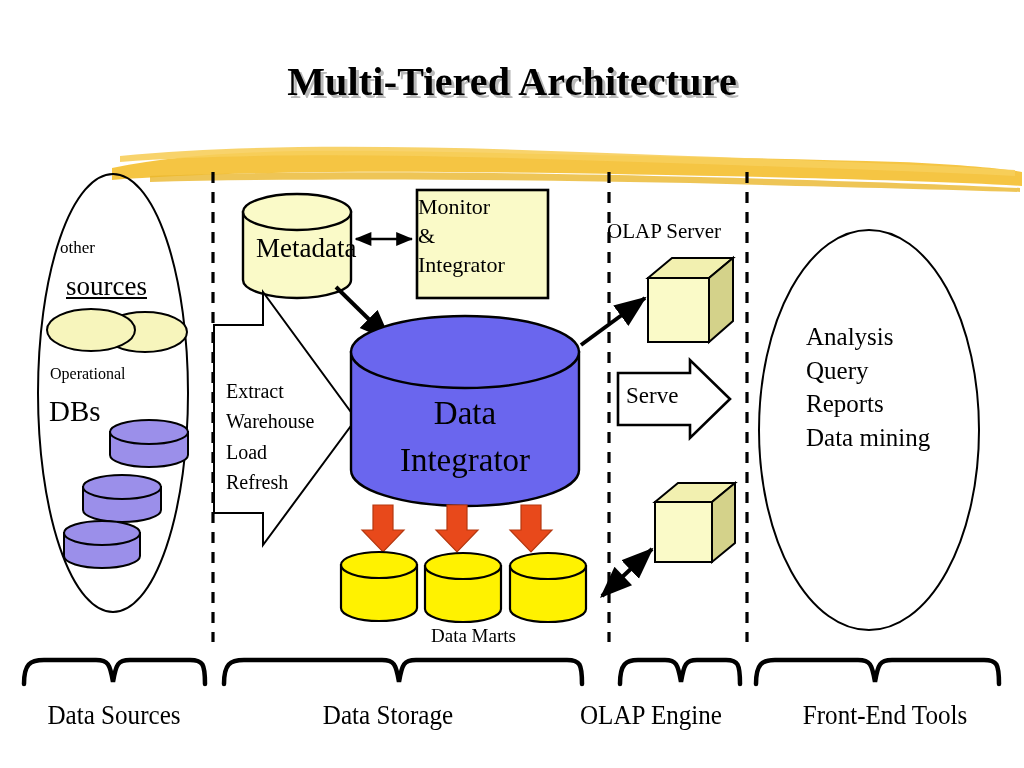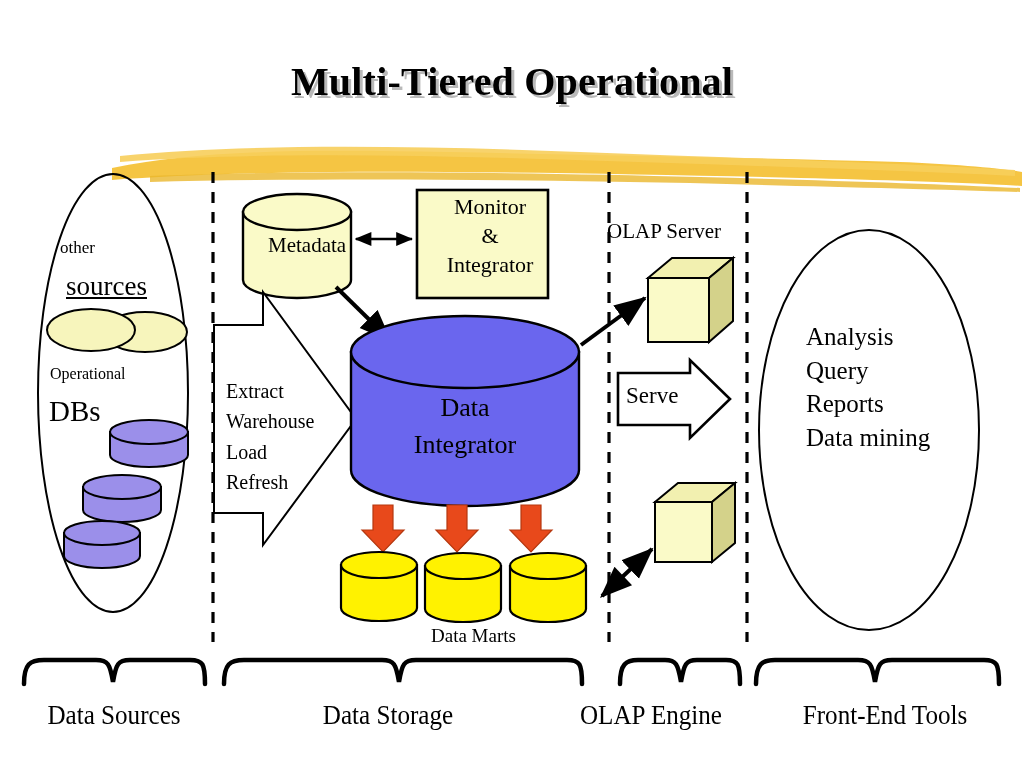--- a/index.html
+++ b/index.html
@@ -42,37 +42,36 @@
   }
 
   
   .lbl { position: absolute; white-space: nowrap; line-height: 1.05; }
 
   .lbl-other      { left: 60px;  top: 239px; font-size: 17px; }
   .lbl-sources    { left: 66px;  top: 272px; font-size: 27px; text-decoration: underline; }
   .lbl-operational{ left: 50px;  top: 366px; font-size: 16px; }
   .lbl-dbs        { left: 49px;  top: 396px; font-size: 29px; }
 
-  .lbl-metadata   { left: 268px; top: 234px; font-size: 21px; }
+  .lbl-metadata   { left: 256px; top: 234px; font-size: 27px; }
 
   .lbl-monitor {
     left: 418px; top: 192px; width: 130px;
-    text-align: center; font-size: 22px; line-height: 1.32;
-    white-space: normal;
-    padding-left: 7px;
+    text-align: left; font-size: 22px; line-height: 1.32;
+    white-space: normal;
   }
 
   .lbl-etl {
     left: 226px; top: 376px; font-size: 20px; line-height: 1.52;
     white-space: normal;
   }
 
   .lbl-dw {
     left: 350px; top: 390px; width: 230px;
-    text-align: center; font-size: 26px; line-height: 1.42;
+    text-align: center; font-size: 33px; line-height: 1.42;
     white-space: normal;
   }
 
   .lbl-datamarts  { left: 431px; top: 626px; font-size: 19px; }
 
   .lbl-olapserver { left: 607px; top: 220px; font-size: 21px; }
   .lbl-serve      { left: 626px; top: 384px; font-size: 23px; }
 
   .lbl-frontend {
     left: 806px; top: 320px; font-size: 25px; line-height: 1.34;
@@ -91,21 +90,21 @@
   .tier-cap.c0 { left: 0px;   width: 228px; }
   .tier-cap.c1 { left: 218px; width: 340px; }
   .tier-cap.c2 { left: 543px; width: 216px; }
   .tier-cap.c3 { left: 755px; width: 260px; }
 </style>
 </head>
 <body>
 
 <div id="slide">
 
-  <div class="abs" id="slide-title">Multi-Tiered Operational</div>
+  <div class="abs" id="slide-title">Multi-Tiered Architecture</div>
 
   <svg id="art" class="abs" viewBox="0 0 1024 768">
 
     <defs>
       <marker id="arrowhead" markerWidth="9" markerHeight="9" refX="7.5" refY="3.2" orient="auto">
         <path d="M0,0 L8,3.2 L0,6.4 Z" fill="#000"></path>
       </marker>
       <marker id="arrowtail" markerWidth="9" markerHeight="9" refX="0.7" refY="3.2" orient="auto">
         <path d="M8,0 L0,3.2 L8,6.4 Z" fill="#000"></path>
       </marker>

